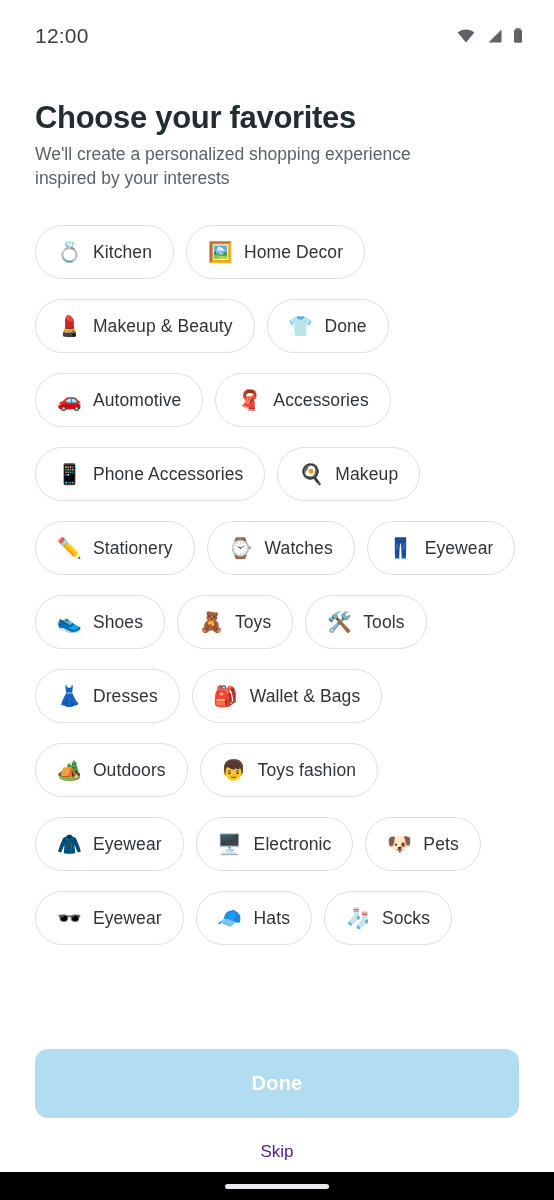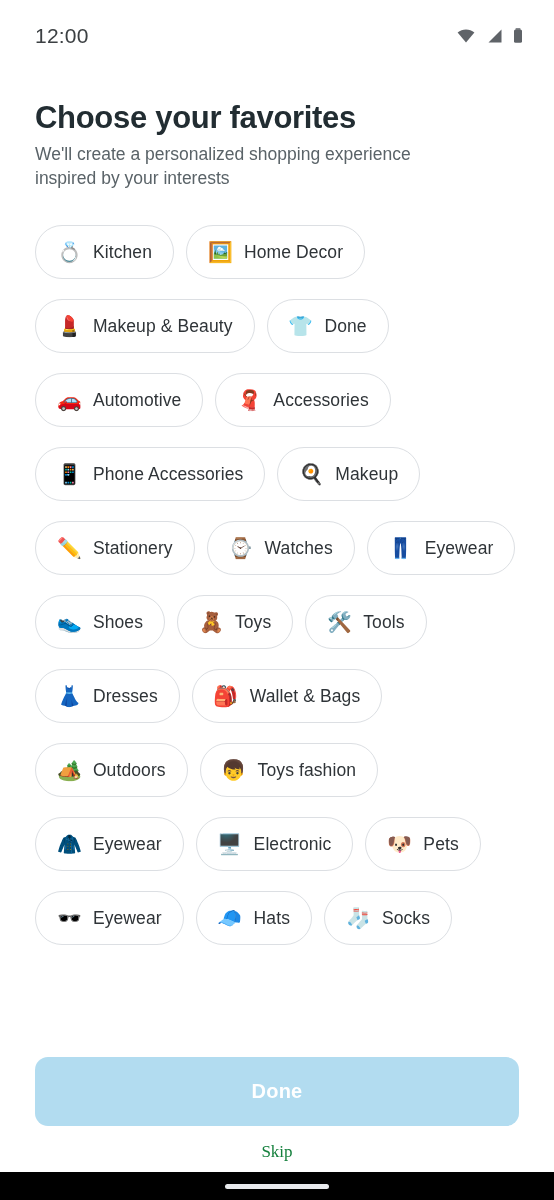--- a/index.html
+++ b/index.html
@@ -117,27 +117,27 @@
     color: #ffffff;
     font-family: "Liberation Sans", sans-serif;
     font-size: 20px;
     font-weight: bold;
     letter-spacing: .2px;
     cursor: pointer;
   }
   .skip-link {
     display: block;
     width: 100%;
-    margin-top: 16px;
+    margin-top: 24px;
     text-align: center;
     font-size: 17px;
-    color: #15803d;
+    color: #4c1d95;
     background: none;
     border: none;
-    font-family: Liberation Serif, serif;
+    font-family: Liberation Sans, sans-serif;
     cursor: pointer;
   }
 
   
   .nav-bar {
     flex: 0 0 28px;
     background: #000000;
     display: flex;
     align-items: center;
     justify-content: center;

